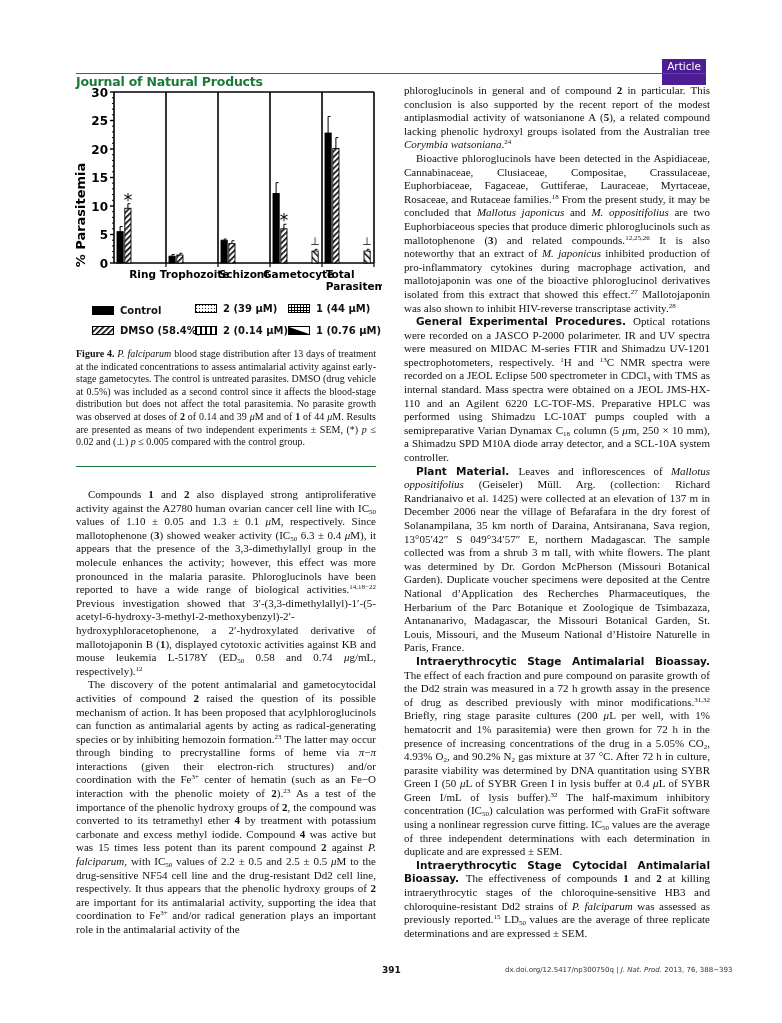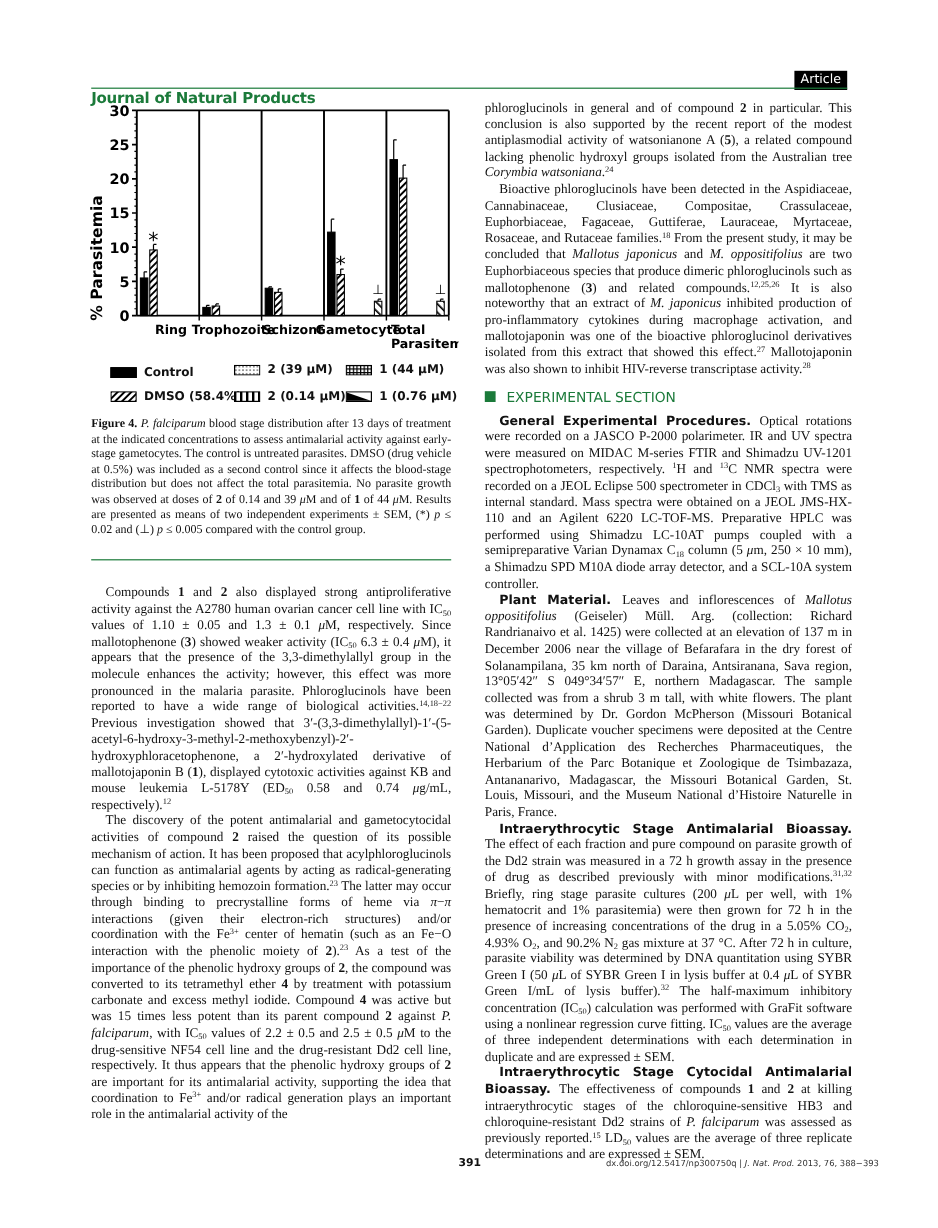--- a/index.html
+++ b/index.html
@@ -1,19 +1,19 @@
 <!DOCTYPE html>
 <html><head>
 <meta charset="utf-8">
 <style>
   html, body { margin:0; padding:0; background:#fff; }
   body { width:782px; height:1023px; position:relative; overflow:hidden; font-family:"Liberation Serif", serif; color:#111; }
   .hdr-title { position:absolute; left:76px; top:74px; font-family:"DejaVu Sans", sans-serif; font-size:12.5px; font-weight:bold; color:#1b7a3a; letter-spacing:-0.2px; }
   .hdr-rule { position:absolute; left:76px; top:73px; width:630px; height:1px; background:#1b7a3a; }
-  .hdr-badge { position:absolute; left:662px; top:59px; width:44px; height:16px; background:#000000; color:#fff; font-family:"DejaVu Sans", sans-serif; font-size:10.5px; text-align:center; line-height:15px; }
+  .hdr-badge { position:absolute; left:662px; top:59px; width:44px; height:26px; background:#4c1d95; color:#fff; font-family:"DejaVu Sans", sans-serif; font-size:10.5px; text-align:center; line-height:15px; }
   .col { position:absolute; font-size:11px; line-height:13.6px; text-align:justify; }
   .col p { margin:0; text-indent:12px; }
   .col p.noind { text-indent:0; }
   .left { left:76px; top:488px; width:300px; }
   .right { left:404px; top:84px; width:306px; }
   .caption { position:absolute; left:76px; top:348px; width:300px; font-size:10px; line-height:12.6px; text-align:justify; }
   .caption .lbl { font-weight:bold; }
   .cap-rule { position:absolute; left:76px; top:466px; width:300px; height:1px; background:#1b7a3a; }
   .sec-head { font-family:"DejaVu Sans", sans-serif; font-size:11.5px; color:#1b7a3a; margin:10px 0 6px 0; text-indent:0 !important; }
   .sec-head .sq { display:inline-block; width:9px; height:9px; background:#1b7a3a; margin-right:9px; vertical-align:0px; }
@@ -207,21 +207,20 @@
 <div class="cap-rule"></div>
 
 <div class="col left">
   <p>Compounds <b>1</b> and <b>2</b> also displayed strong antiproliferative activity against the A2780 human ovarian cancer cell line with IC<sub>50</sub> values of 1.10 ± 0.05 and 1.3 ± 0.1 <i>μ</i>M, respectively. Since mallotophenone (<b>3</b>) showed weaker activity (IC<sub>50</sub> 6.3 ± 0.4 <i>μ</i>M), it appears that the presence of the 3,3-dimethylallyl group in the molecule enhances the activity; however, this effect was more pronounced in the malaria parasite. Phloroglucinols have been reported to have a wide range of biological activities.<sup>14,18−22</sup> Previous investigation showed that 3′-(3,3-dimethylallyl)-1′-(5-acetyl-6-hydroxy-3-methyl-2-methoxybenzyl)-2′-hydroxyphloracetophenone, a 2′-hydroxylated derivative of mallotojaponin B (<b>1</b>), displayed cytotoxic activities against KB and mouse leukemia L-5178Y (ED<sub>50</sub> 0.58 and 0.74 <i>μ</i>g/mL, respectively).<sup>12</sup></p>
   <p>The discovery of the potent antimalarial and gametocytocidal activities of compound <b>2</b> raised the question of its possible mechanism of action. It has been proposed that acylphloroglucinols can function as antimalarial agents by acting as radical-generating species or by inhibiting hemozoin formation.<sup>23</sup> The latter may occur through binding to precrystalline forms of heme via <i>π</i>−<i>π</i> interactions (given their electron-rich structures) and/or coordination with the Fe<sup>3+</sup> center of hematin (such as an Fe−O interaction with the phenolic moiety of <b>2</b>).<sup>23</sup> As a test of the importance of the phenolic hydroxy groups of <b>2</b>, the compound was converted to its tetramethyl ether <b>4</b> by treatment with potassium carbonate and excess methyl iodide. Compound <b>4</b> was active but was 15 times less potent than its parent compound <b>2</b> against <i>P. falciparum</i>, with IC<sub>50</sub> values of 2.2 ± 0.5 and 2.5 ± 0.5 <i>μ</i>M to the drug-sensitive NF54 cell line and the drug-resistant Dd2 cell line, respectively. It thus appears that the phenolic hydroxy groups of <b>2</b> are important for its antimalarial activity, supporting the idea that coordination to Fe<sup>3+</sup> and/or radical generation plays an important role in the antimalarial activity of the</p>
 </div>
 
 <div class="col right">
   <p class="noind">phloroglucinols in general and of compound <b>2</b> in particular. This conclusion is also supported by the recent report of the modest antiplasmodial activity of watsonianone A (<b>5</b>), a related compound lacking phenolic hydroxyl groups isolated from the Australian tree <i>Corymbia watsoniana</i>.<sup>24</sup></p>
   <p>Bioactive phloroglucinols have been detected in the Aspidiaceae, Cannabinaceae, Clusiaceae, Compositae, Crassulaceae, Euphorbiaceae, Fagaceae, Guttiferae, Lauraceae, Myrtaceae, Rosaceae, and Rutaceae families.<sup>18</sup> From the present study, it may be concluded that <i>Mallotus japonicus</i> and <i>M. oppositifolius</i> are two Euphorbiaceous species that produce dimeric phloroglucinols such as mallotophenone (<b>3</b>) and related compounds.<sup>12,25,26</sup> It is also noteworthy that an extract of <i>M. japonicus</i> inhibited production of pro-inflammatory cytokines during macrophage activation, and mallotojaponin was one of the bioactive phloroglucinol derivatives isolated from this extract that showed this effect.<sup>27</sup> Mallotojaponin was also shown to inhibit HIV-reverse transcriptase activity.<sup>28</sup></p>
-  <div class="sec-head"><span class="sq"></span><span>EXPERIMENTAL SECTION</span></div>
   <div id="subsections">
       <p><span class="rh">General Experimental Procedures. </span><span>Optical rotations were recorded on a JASCO P-2000 polarimeter. IR and UV spectra were measured on MIDAC M-series FTIR and Shimadzu UV-1201 spectrophotometers, respectively. <sup>1</sup>H and <sup>13</sup>C NMR spectra were recorded on a JEOL Eclipse 500 spectrometer in CDCl<sub>3</sub> with TMS as internal standard. Mass spectra were obtained on a JEOL JMS-HX-110 and an Agilent 6220 LC-TOF-MS. Preparative HPLC was performed using Shimadzu LC-10AT pumps coupled with a semipreparative Varian Dynamax C<sub>18</sub> column (5 <i>μ</i>m, 250 × 10 mm), a Shimadzu SPD M10A diode array detector, and a SCL-10A system controller.</span></p>
       <p><span class="rh">Plant Material. </span><span>Leaves and inflorescences of <i>Mallotus oppositifolius</i> (Geiseler) Müll. Arg. (collection: Richard Randrianaivo et al. 1425) were collected at an elevation of 137 m in December 2006 near the village of Befarafara in the dry forest of Solanampilana, 35 km north of Daraina, Antsiranana, Sava region, 13°05′42″ S 049°34′57″ E, northern Madagascar. The sample collected was from a shrub 3 m tall, with white flowers. The plant was determined by Dr. Gordon McPherson (Missouri Botanical Garden). Duplicate voucher specimens were deposited at the Centre National d’Application des Recherches Pharmaceutiques, the Herbarium of the Parc Botanique et Zoologique de Tsimbazaza, Antananarivo, Madagascar, the Missouri Botanical Garden, St. Louis, Missouri, and the Museum National d’Histoire Naturelle in Paris, France.</span></p>
       <p><span class="rh">Intraerythrocytic Stage Antimalarial Bioassay. </span><span>The effect of each fraction and pure compound on parasite growth of the Dd2 strain was measured in a 72 h growth assay in the presence of drug as described previously with minor modifications.<sup>31,32</sup> Briefly, ring stage parasite cultures (200 <i>μ</i>L per well, with 1% hematocrit and 1% parasitemia) were then grown for 72 h in the presence of increasing concentrations of the drug in a 5.05% CO<sub>2</sub>, 4.93% O<sub>2</sub>, and 90.2% N<sub>2</sub> gas mixture at 37 °C. After 72 h in culture, parasite viability was determined by DNA quantitation using SYBR Green I (50 <i>μ</i>L of SYBR Green I in lysis buffer at 0.4 <i>μ</i>L of SYBR Green I/mL of lysis buffer).<sup>32</sup> The half-maximum inhibitory concentration (IC<sub>50</sub>) calculation was performed with GraFit software using a nonlinear regression curve fitting. IC<sub>50</sub> values are the average of three independent determinations with each determination in duplicate and are expressed ± SEM.</span></p>
       <p><span class="rh">Intraerythrocytic Stage Cytocidal Antimalarial Bioassay. </span><span>The effectiveness of compounds <b>1</b> and <b>2</b> at killing intraerythrocytic stages of the chloroquine-sensitive HB3 and chloroquine-resistant Dd2 strains of <i>P. falciparum</i> was assessed as previously reported.<sup>15</sup> LD<sub>50</sub> values are the average of three replicate determinations and are expressed ± SEM.</span></p>
     </div>
 </div>
 
 <div class="footer-page">391</div>
 <div class="footer-doi"><span>dx.doi.org/12.5417/np300750q</span><span> | <i>J. Nat. Prod.</i> 2013, 76, 388−393</span></div>

